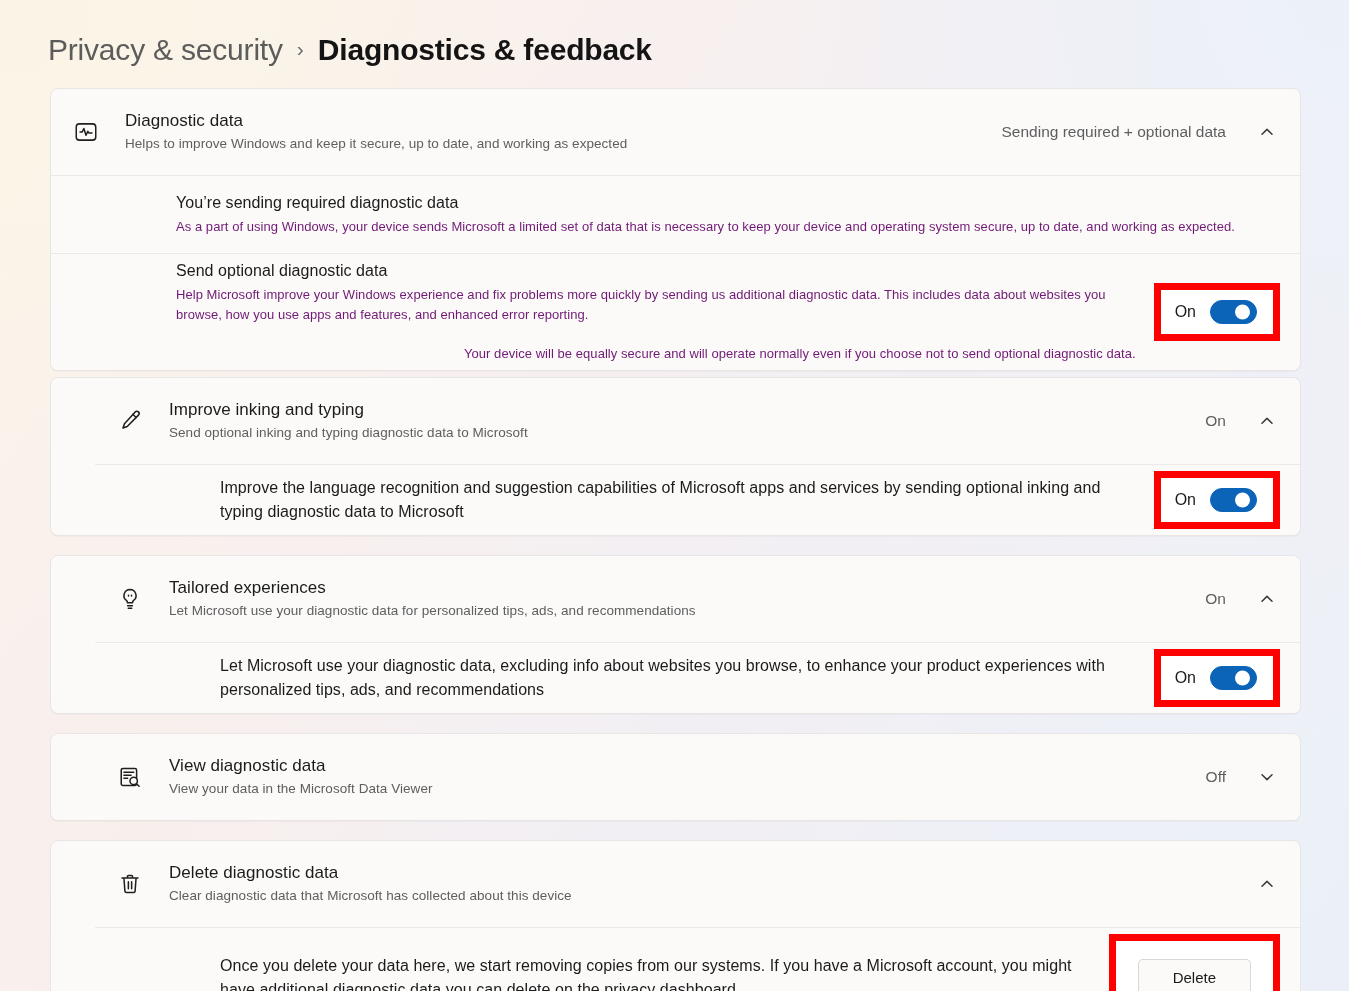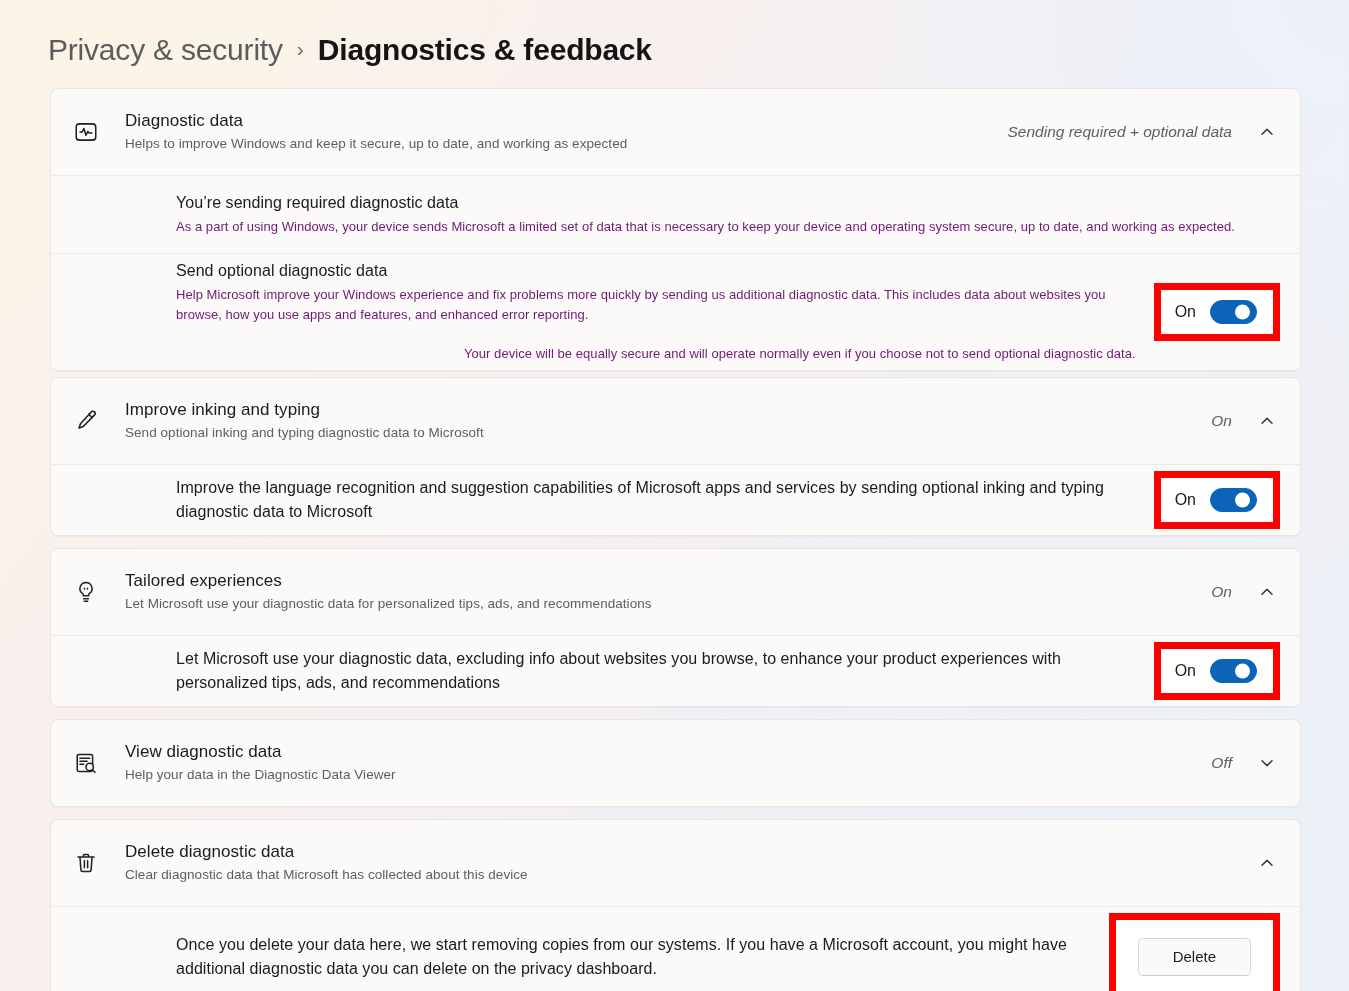--- a/index.html
+++ b/index.html
@@ -55,21 +55,21 @@
     padding: 10px 48px 0 50px;
   }
   .card {
     background: #FBFAF9;
     border: 1px solid #E8E6E4;
     border-radius: 8px;
     overflow: hidden;
     margin-bottom: 6px;
     box-shadow: 0 1px 1px rgba(0,0,0,0.03);
   }
-  .card.tight { margin-bottom: 12px; }
+  .card.tight { margin-bottom: 19px; padding-left: 44px; }
 
   .row-header {
     display: flex;
     align-items: center;
     min-height: 86px;
     padding: 0 20px 0 22px;
   }
   .icon-cell {
     width: 52px;
     flex: 0 0 52px;
@@ -91,24 +91,23 @@
     font-size: 13.5px;
     color: #5e5e5e;
     line-height: 1.4;
     margin-top: 2px;
     letter-spacing: 0.05px;
   }
 
   .row-right {
     display: flex;
     align-items: center;
-    gap: 22px;
+    gap: 28px;
     flex: 0 0 auto;
     white-space: nowrap;
-    font-style: italic;
   }
   .status-text {
     font-size: 15.5px;
     color: #5e5e5e;
   }
   .chevron {
     width: 26px;
     height: 26px;
     display: flex;
     align-items: center;
@@ -358,21 +357,21 @@
       <div class="icon-cell">
         <svg width="26" height="26" viewBox="0 0 24 24" fill="none" stroke="currentColor" stroke-width="1.4">
           <path d="M5.5 4.2h11a1.6 1.6 0 0 1 1.6 1.6v12.4a1.6 1.6 0 0 1-1.6 1.6h-11A1.6 1.6 0 0 1 3.9 18.2V5.8a1.6 1.6 0 0 1 1.6-1.6z" stroke-linejoin="round"></path>
           <path d="M6.4 7.6h9M6.4 10.4h6.6M6.4 13.2h3.4" stroke-linecap="round"></path>
           <circle cx="15.4" cy="15.6" r="3.4" fill="#FBFAF9"></circle>
           <path d="M17.9 18.2l2.5 2.4" stroke-linecap="round"></path>
         </svg>
       </div>
       <div class="titles">
         <div class="row-title">View diagnostic data</div>
-        <div class="row-sub">Help your data in the Diagnostic Data Viewer</div>
+        <div class="row-sub">View your data in the Microsoft Data Viewer</div>
       </div>
       <div class="row-right">
         <span class="status-text">Off</span>
         <span class="chevron">
           <svg width="16" height="16" viewBox="0 0 16 16" fill="none" stroke="currentColor" stroke-width="1.5">
             <path d="M3 5.8L8 10.6l5-4.8" stroke-linecap="round" stroke-linejoin="round"></path>
           </svg>
         </span>
       </div>
     </div>

